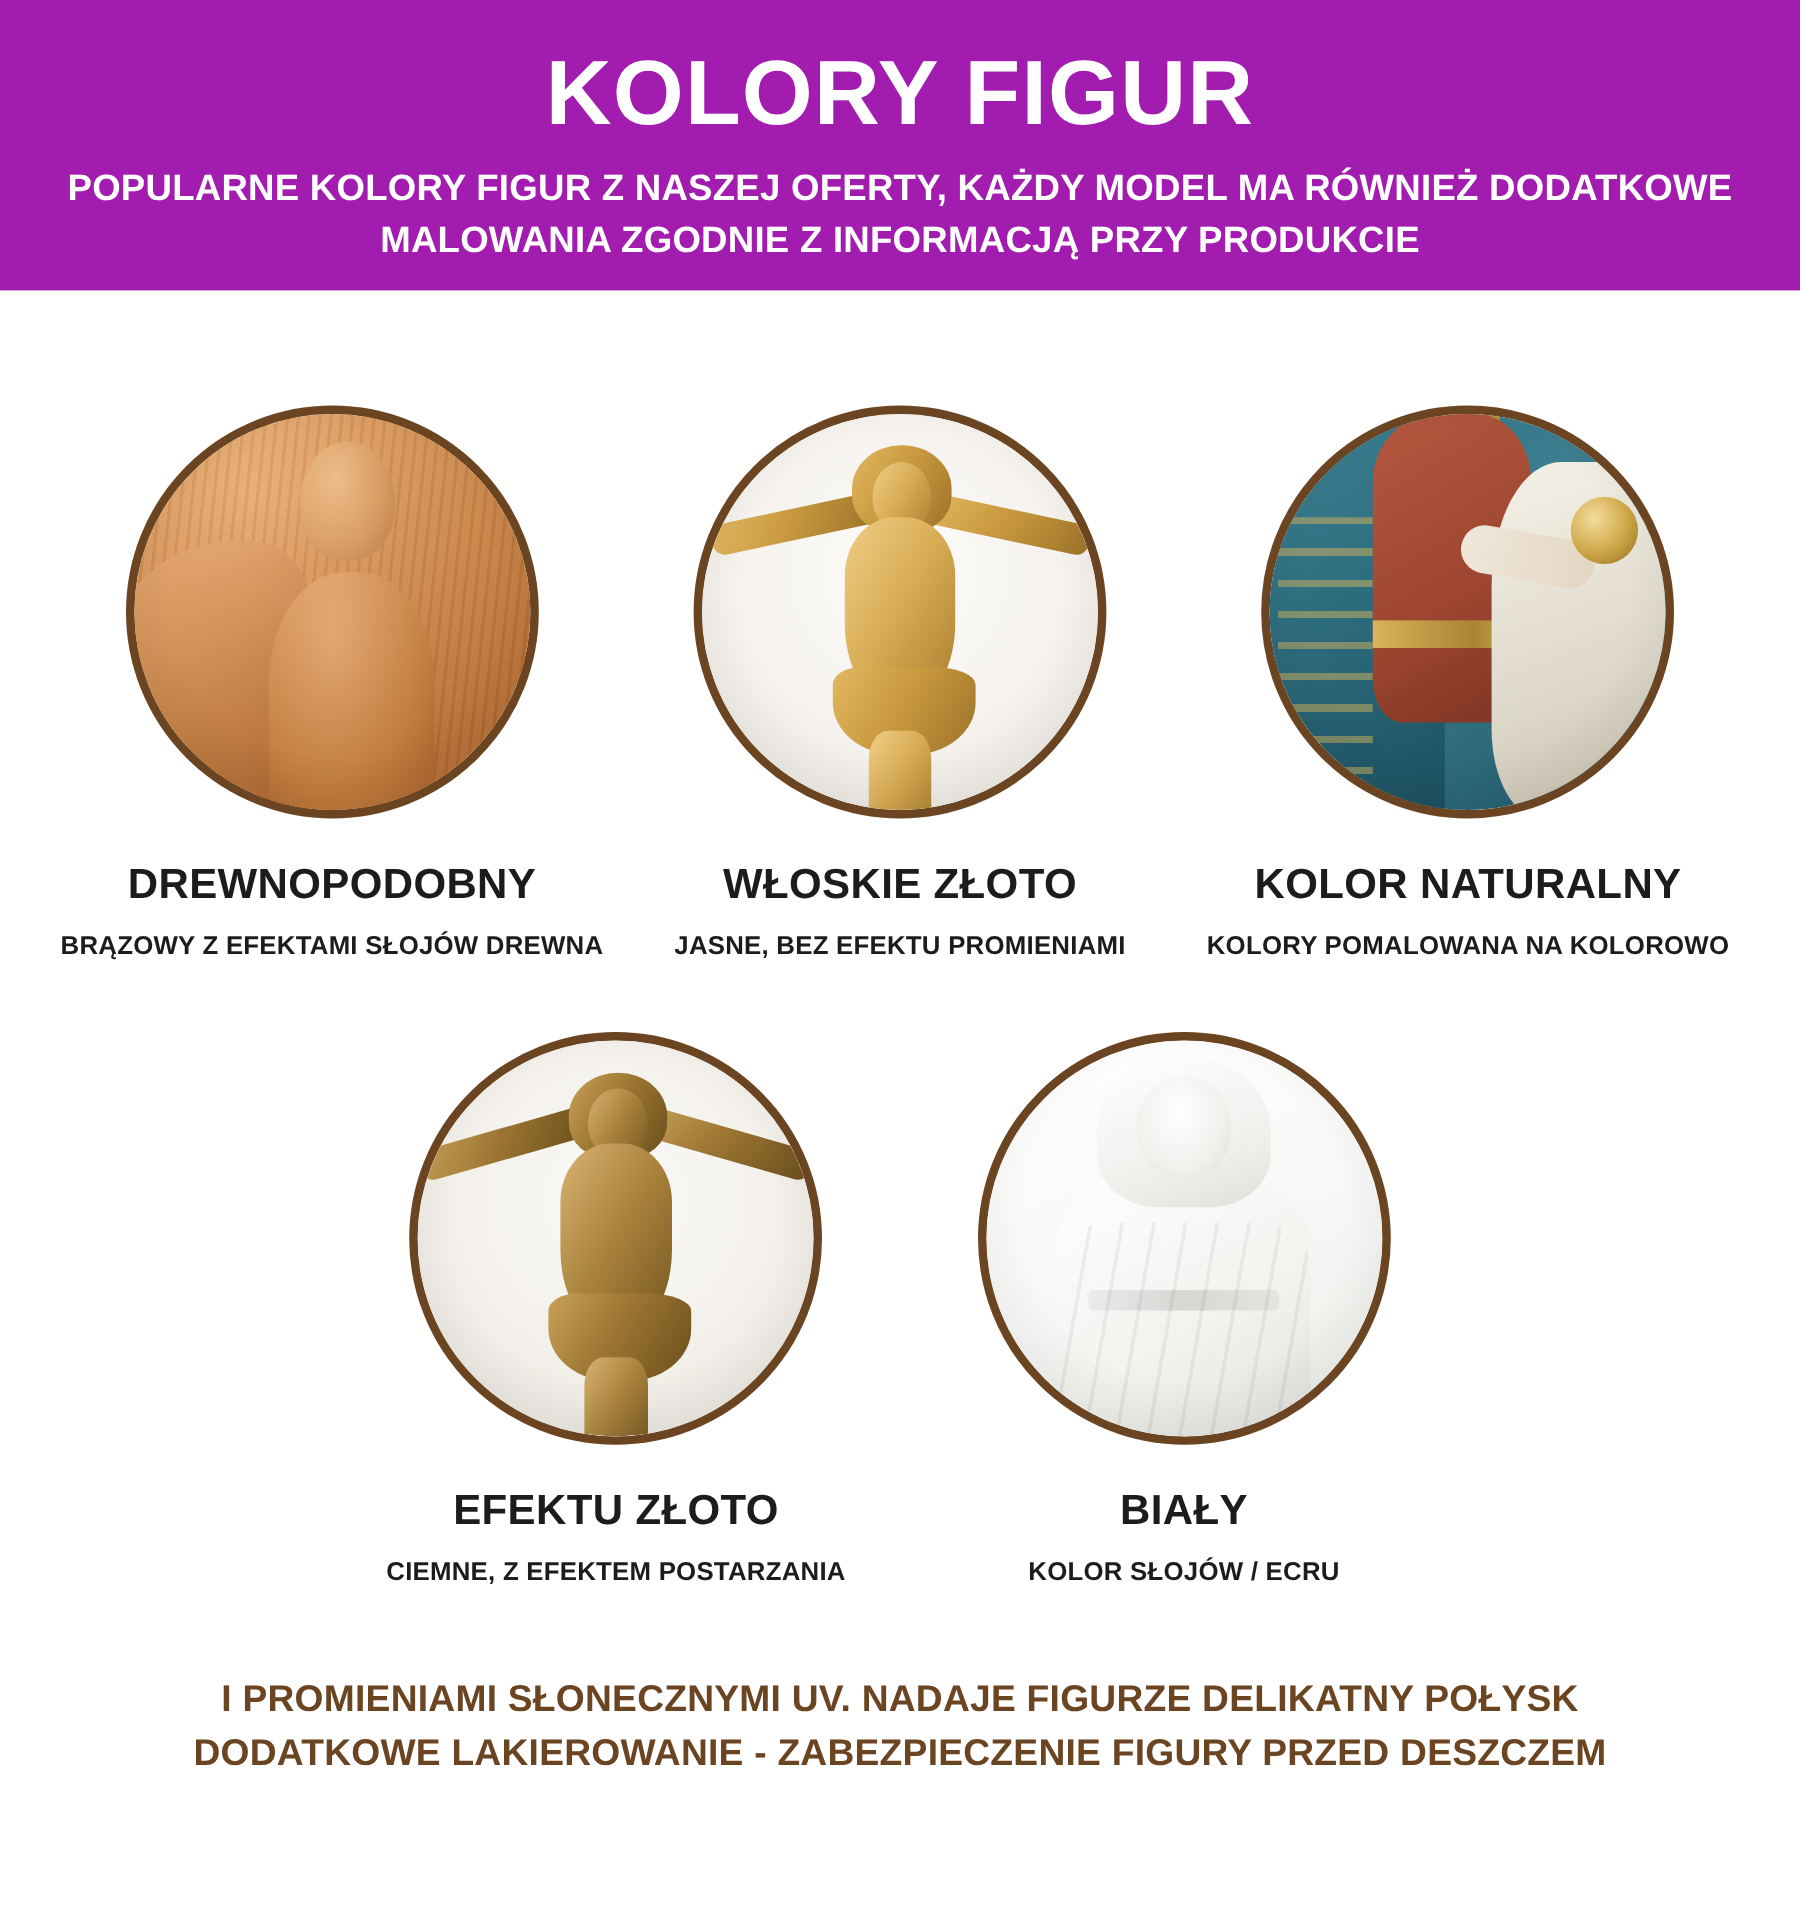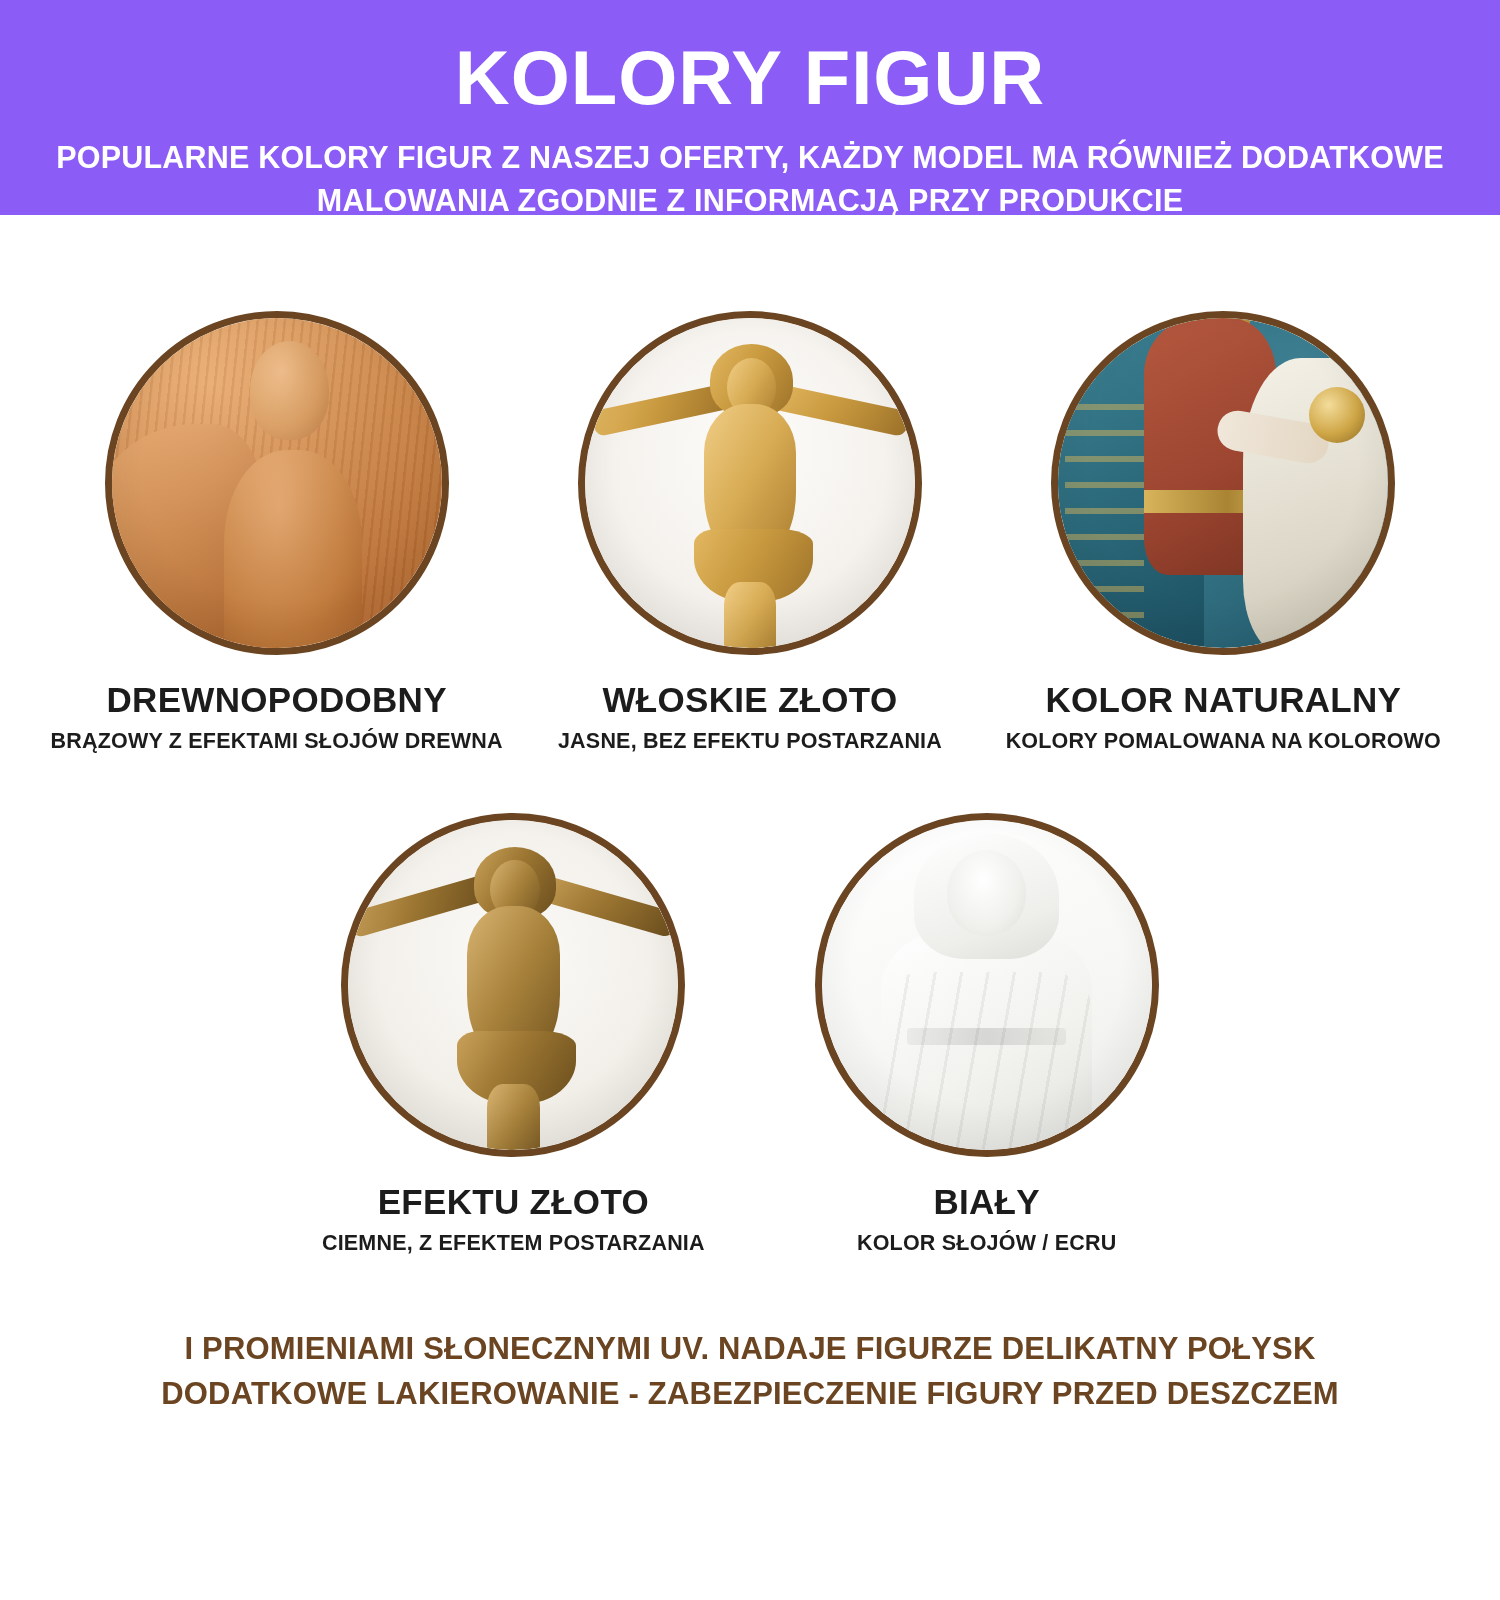--- a/index.html
+++ b/index.html
@@ -9,23 +9,23 @@
   body {
     width: 1500px;
     height: 1600px;
     background: #ffffff;
     font-family: "Liberation Sans", sans-serif;
     overflow: hidden;
   }
 
   
   .header {
-    background: #8b5cf6;
+    background: #a21caf;
     width: 100%;
-    height: 215px;
+    height: 242px;
     box-sizing: border-box;
     padding: 38px 40px 0 40px;
     text-align: center;
     color: #ffffff;
   }
   .header-title {
     font-size: 76px;
     font-weight: bold;
     letter-spacing: 1px;
     line-height: 1.05;
@@ -47,20 +47,21 @@
     display: flex;
     flex-wrap: wrap;
     justify-content: center;
   }
   .cell {
     width: 33.333%;
     box-sizing: border-box;
     display: flex;
     flex-direction: column;
     align-items: center;
+    gap: 10px;
   }
   .row-2 .cell { margin-top: 60px; }
 
   .circle-wrap {
     width: 330px;
     height: 330px;
     border-radius: 50%;
     border: 7px solid #6b4522;
     overflow: hidden;
     position: relative;
@@ -327,21 +328,21 @@
           <div class="hair g-gold"></div>
           <div class="head g-gold-l"></div>
           <div class="torso g-gold-l"></div>
           <div class="cloth g-gold"></div>
           <div class="legs g-gold-l"></div>
         </div>
         <div class="vignette"></div>
       </div>
     </div>
     <div class="cap-name">WŁOSKIE ZŁOTO</div>
-    <div class="cap-desc">JASNE, BEZ EFEKTU POSTARZANIA</div>
+    <div class="cap-desc">JASNE, BEZ EFEKTU PROMIENIAMI</div>
   </div>
 
   <div class="cell">
     <div class="circle-wrap">
       <div class="circle-inner">
         <div class="scene nat-bg">
           <div class="nat-cape"></div>
           <div class="nat-hem"></div>
           <div class="nat-crown"></div>
           <div class="nat-robe"></div>

